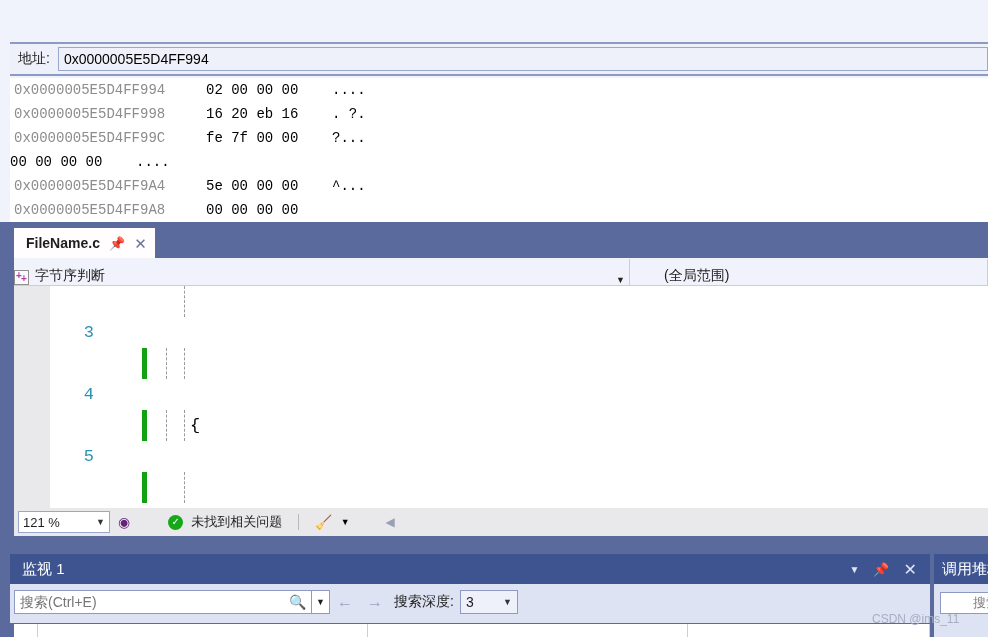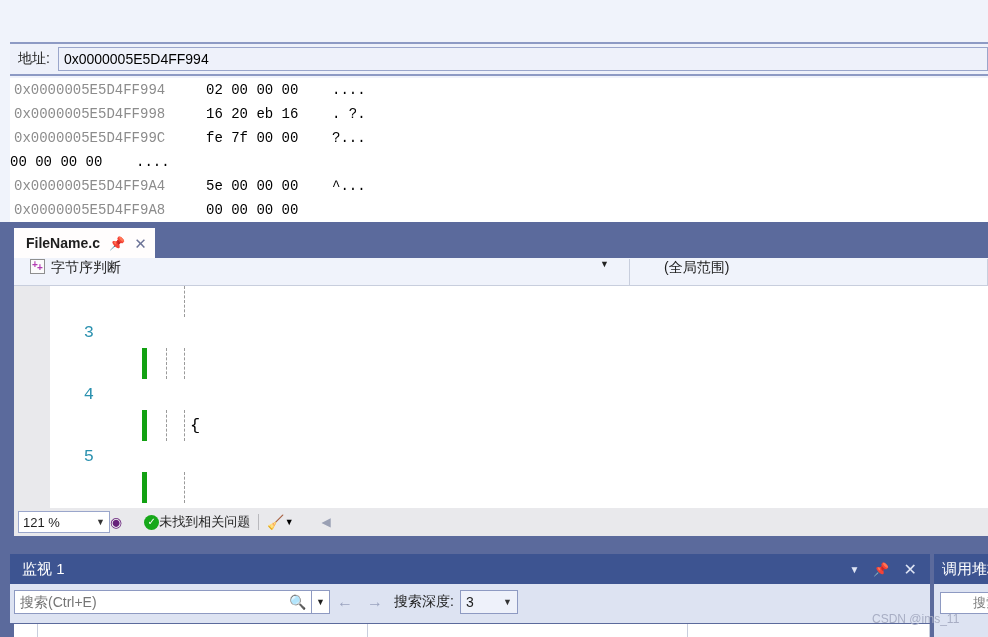--- a/index.html
+++ b/index.html
@@ -64,23 +64,23 @@
   .tab-label { font-size: 14px; font-weight: bold; color: #1e1e1e; }
   .tab-pin, .tab-close { color: #6a7296; font-size: 13px; line-height: 1; cursor: pointer; }
   .tab-close { font-size: 15px; }
 
   .navbar {
     position: absolute; left: 4px; top: 32px; right: 0; height: 28px;
     background: #f0f3fb; display: flex; align-items: center;
     border-bottom: 1px solid #c8cedd;
   }
   .nav-combo {
-    height: 26px; display: flex; align-items: flex-start;
+    height: 26px; display: flex; align-items: flex-end;
     background: #f0f3fb; border-right: 1px solid #c8cedd;
-    padding: 0 16px; gap: 6px;
+    padding: 0 0; gap: 6px;
   }
   .nav-combo.first { width: 616px; }
   .nav-combo.second { flex: 1; padding-left: 34px; }
   .cpp-icon {
     width: 15px; height: 15px; border: 1px solid #8f8f8f; background: #fbfbfb;
     position: relative; flex: none;
   }
   .cpp-icon::before, .cpp-icon::after {
     content: "+"; position: absolute; color: #b23ab2; font-size: 10px;
     font-weight: bold; line-height: 1;
@@ -108,21 +108,21 @@
     position: absolute; left: 128px; width: 5px; height: 31px; background: #12a112;
   }
   .guide {
     position: absolute; left: 170px; top: 0; height: 31px;
     border-left: 1px dashed #9a9a9a;
   }
   .code-text { position: absolute; left: 176px; color: #000; }
 
   .editor-status {
     position: absolute; left: 4px; top: 282px; right: 0; height: 28px;
-    background: #e9e9ec; display: flex; align-items: center; 
+    background: #e9e9ec; display: flex; align-items: center; gap: 8px;
     padding-left: 4px;
   }
   .zoom-combo {
     width: 92px; height: 22px; background: #fff; border: 1px solid #9aa6cb;
     display: flex; align-items: center; justify-content: space-between;
     padding: 0 4px; font-size: 13px;
   }
   .zoom-caret { font-size: 9px; color: #333; }
   .brain-icon { font-size: 14px; color: #68217a; }
   .ok-badge {

